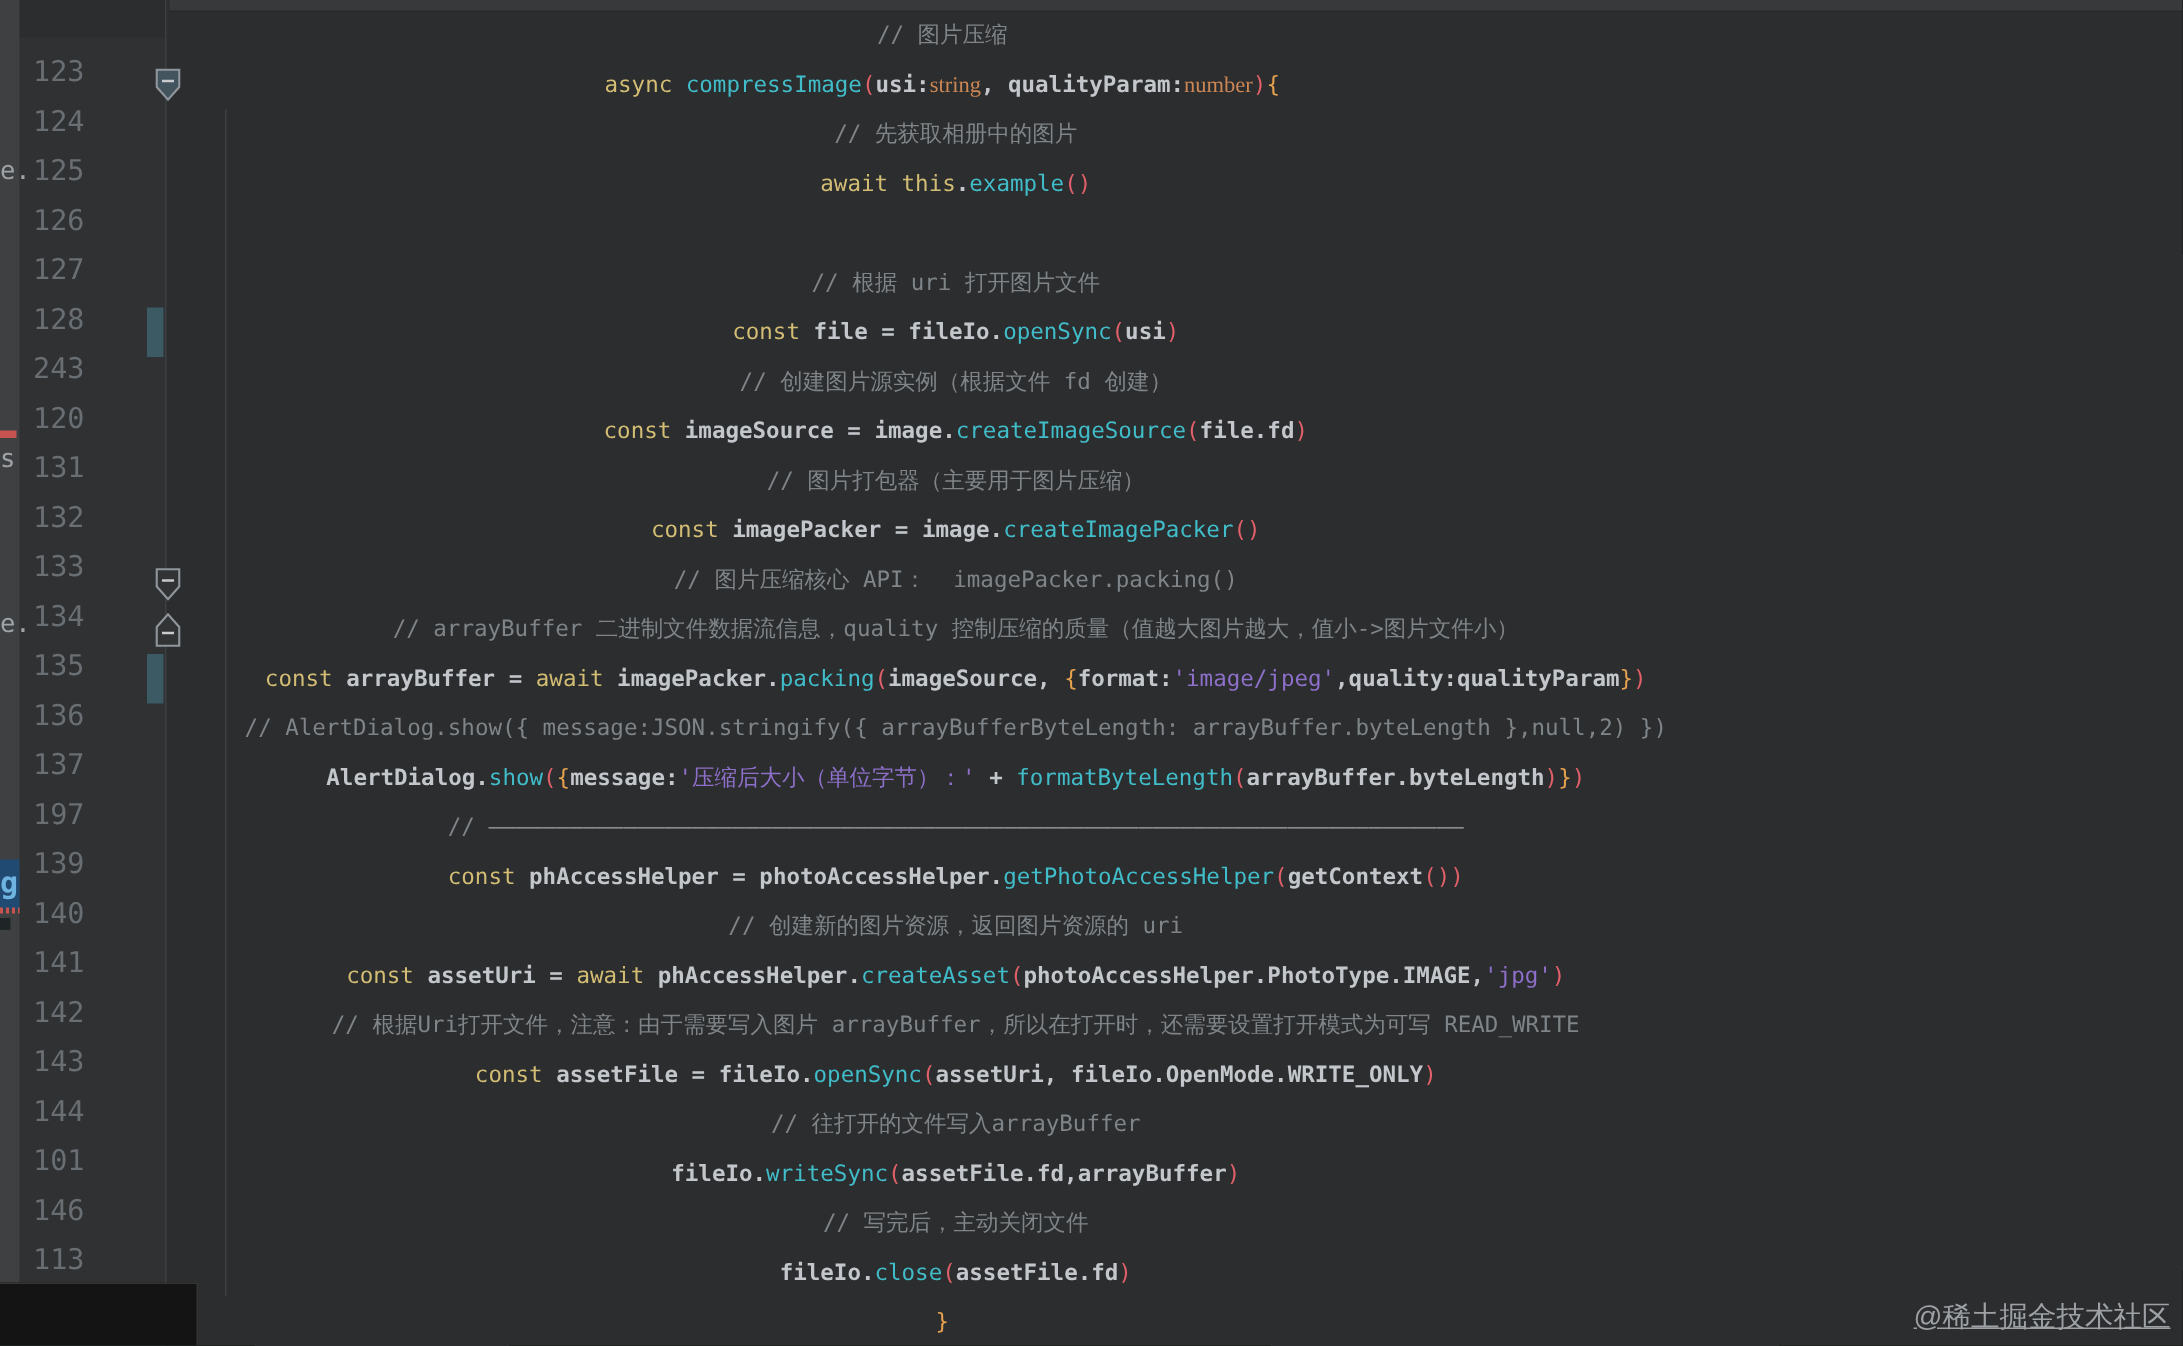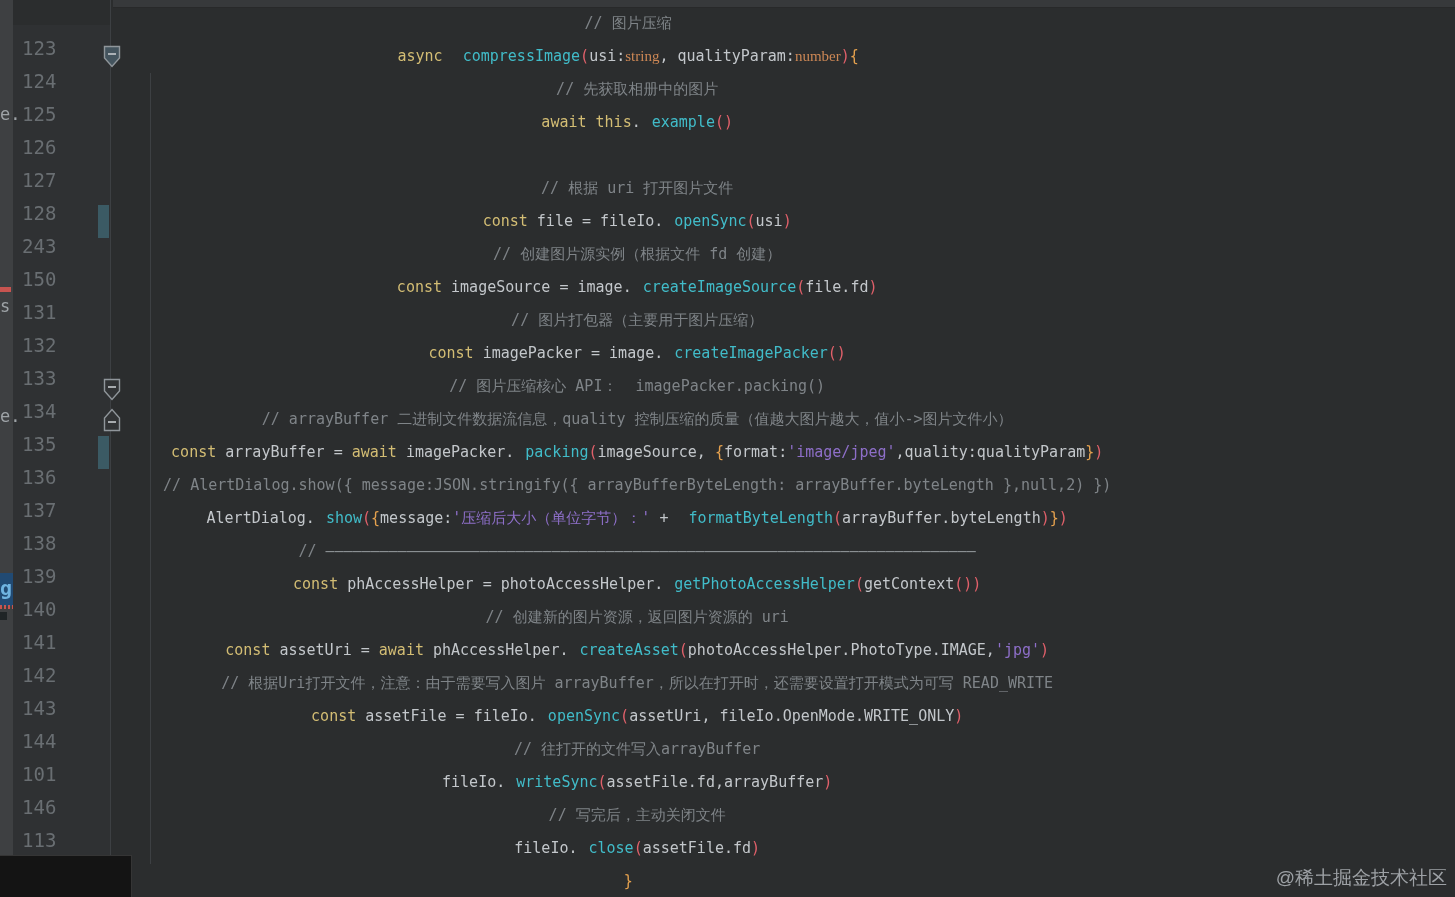--- a/index.html
+++ b/index.html
@@ -52,26 +52,26 @@
     position:absolute;left:2px;top:0;width:1342px;height:7px;
     background:#37393b;border-bottom:1px solid #28292a;
   }
   .indent-guide{
     position:absolute;left:39px;top:73px;width:1px;height:791px;
     background:#3d4043;
   }
   .code-rows{position:absolute;left:34px;top:7px;white-space:pre;}
   .code-line{height:33px;line-height:33px;font-size:15px;white-space:pre;text-align:center;}
   .tk-kw{color:var(--kw,#d3bd74);font-weight:normal;}
-  .tk-fn{color:var(--fn,#41bcc9);margin-left:11px;}
+  .tk-fn{color:var(--fn,#41bcc9);}
   .tk-pr{color:var(--pr,#e0606a);}
   .tk-br{color:var(--br,#e5a14e);}
   .tk-st{color:var(--st,#8e6fc9);}
   .tk-ty{color:var(--ty,#cc8755);font-family:Liberation Serif, serif;}
-  .tk-id{color:var(--id,#c3c7cb);}
+  .tk-id{color:var(--id,#c3c7cb);font-weight:bold;}
   .tk-cm{color:var(--cm,#7f8488);}
   .tk-dash{color:var(--dash,#8d9296);}
   
   .change-bar{
     position:absolute;left:98px;width:11px;height:33px;
     background:#3b5a64;z-index:4;
   }
   .change-bar-129{top:205px;}
   .change-bar-136{top:436px;}
   .fold-marker{position:absolute;left:103px;width:18px;z-index:6;}
@@ -81,21 +81,21 @@
   
   .black-box{
     position:absolute;left:0;top:855px;width:131px;height:42px;
     background:#141414;border-top:1px solid #353535;border-right:1px solid #353535;
     z-index:7;
   }
   
   .watermark{
     position:absolute;right:8px;bottom:6px;
     font-family:"Liberation Sans",sans-serif;
-    font-size:19px;color:#9da1a5;z-index:8;
+    font-size:19px;color:#9da1a5;z-index:8;text-decoration:underline;
   }
 </style>
 </head>
 <body>
 
 <div class="screen">
 
   <div class="left-strip">
     <div class="frag frag-e1">e.</div>
     <div class="frag-red"></div>
@@ -110,29 +110,29 @@
 
   <div class="gutter">
     <div class="gutter-numbers">
         <div class="line-number">123</div>
         <div class="line-number">124</div>
         <div class="line-number">125</div>
         <div class="line-number">126</div>
         <div class="line-number">127</div>
         <div class="line-number">128</div>
         <div class="line-number">243</div>
-        <div class="line-number">150</div>
+        <div class="line-number">120</div>
         <div class="line-number">131</div>
         <div class="line-number">132</div>
         <div class="line-number">133</div>
         <div class="line-number">134</div>
         <div class="line-number">135</div>
         <div class="line-number">136</div>
         <div class="line-number">137</div>
-        <div class="line-number">138</div>
+        <div class="line-number">197</div>
         <div class="line-number">139</div>
         <div class="line-number">140</div>
         <div class="line-number">141</div>
         <div class="line-number">142</div>
         <div class="line-number">143</div>
         <div class="line-number">144</div>
         <div class="line-number">101</div>
         <div class="line-number">146</div>
         <div class="line-number">113</div>
         <div class="line-number">148</div>

